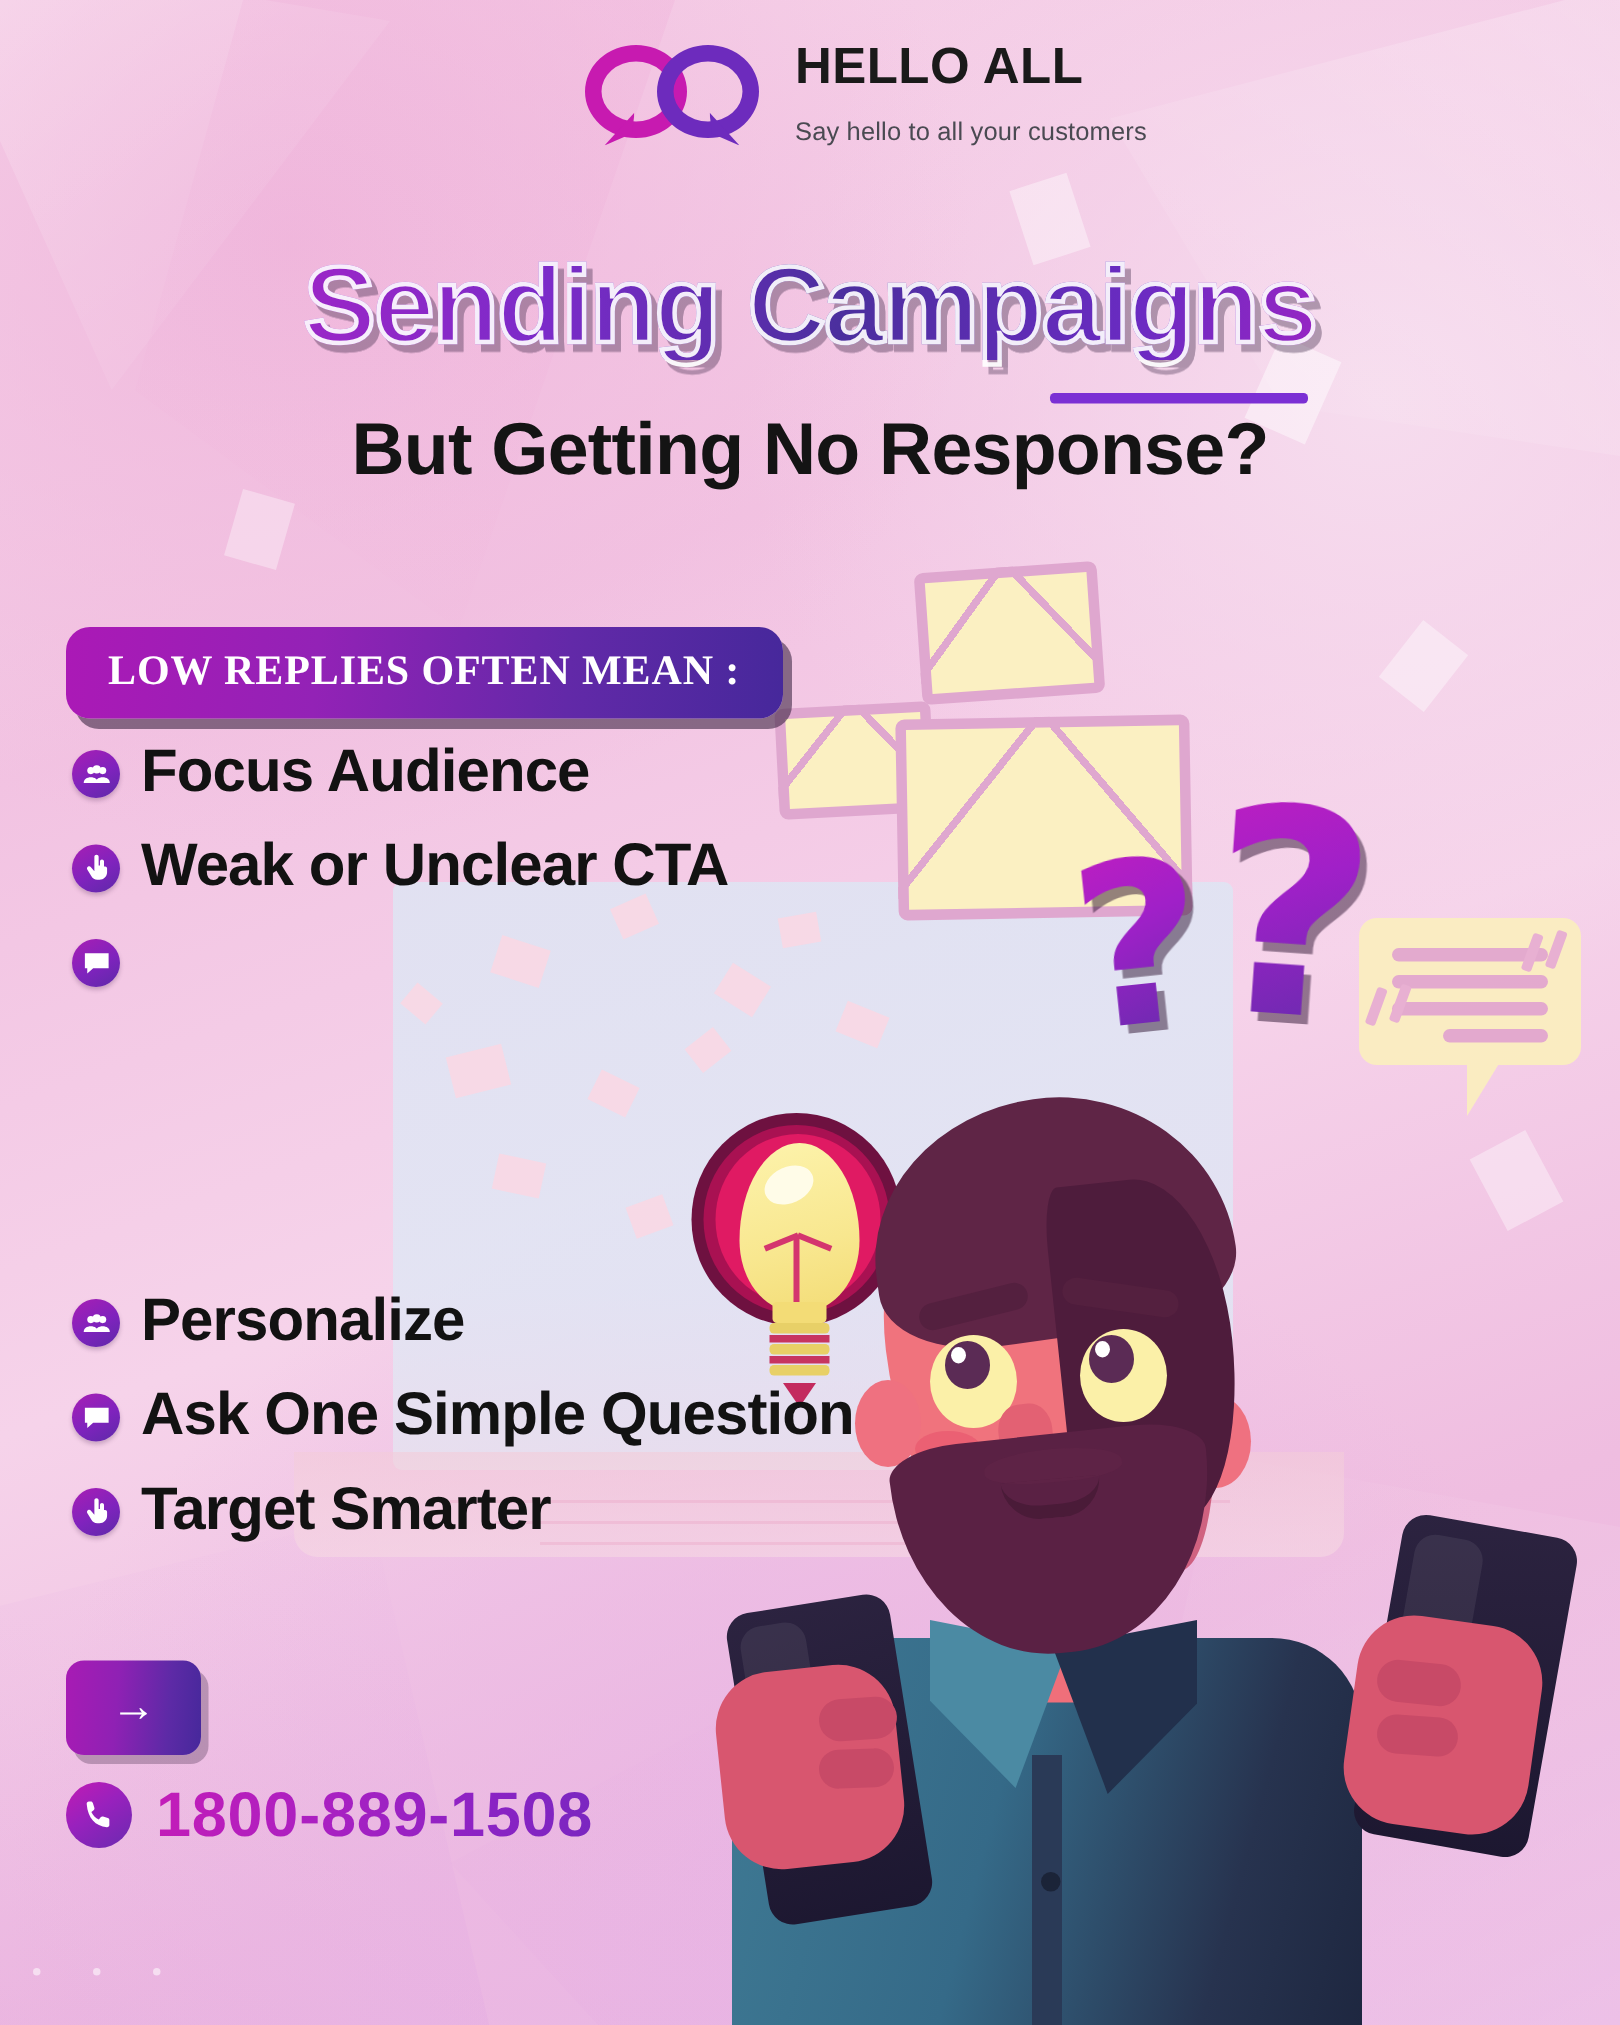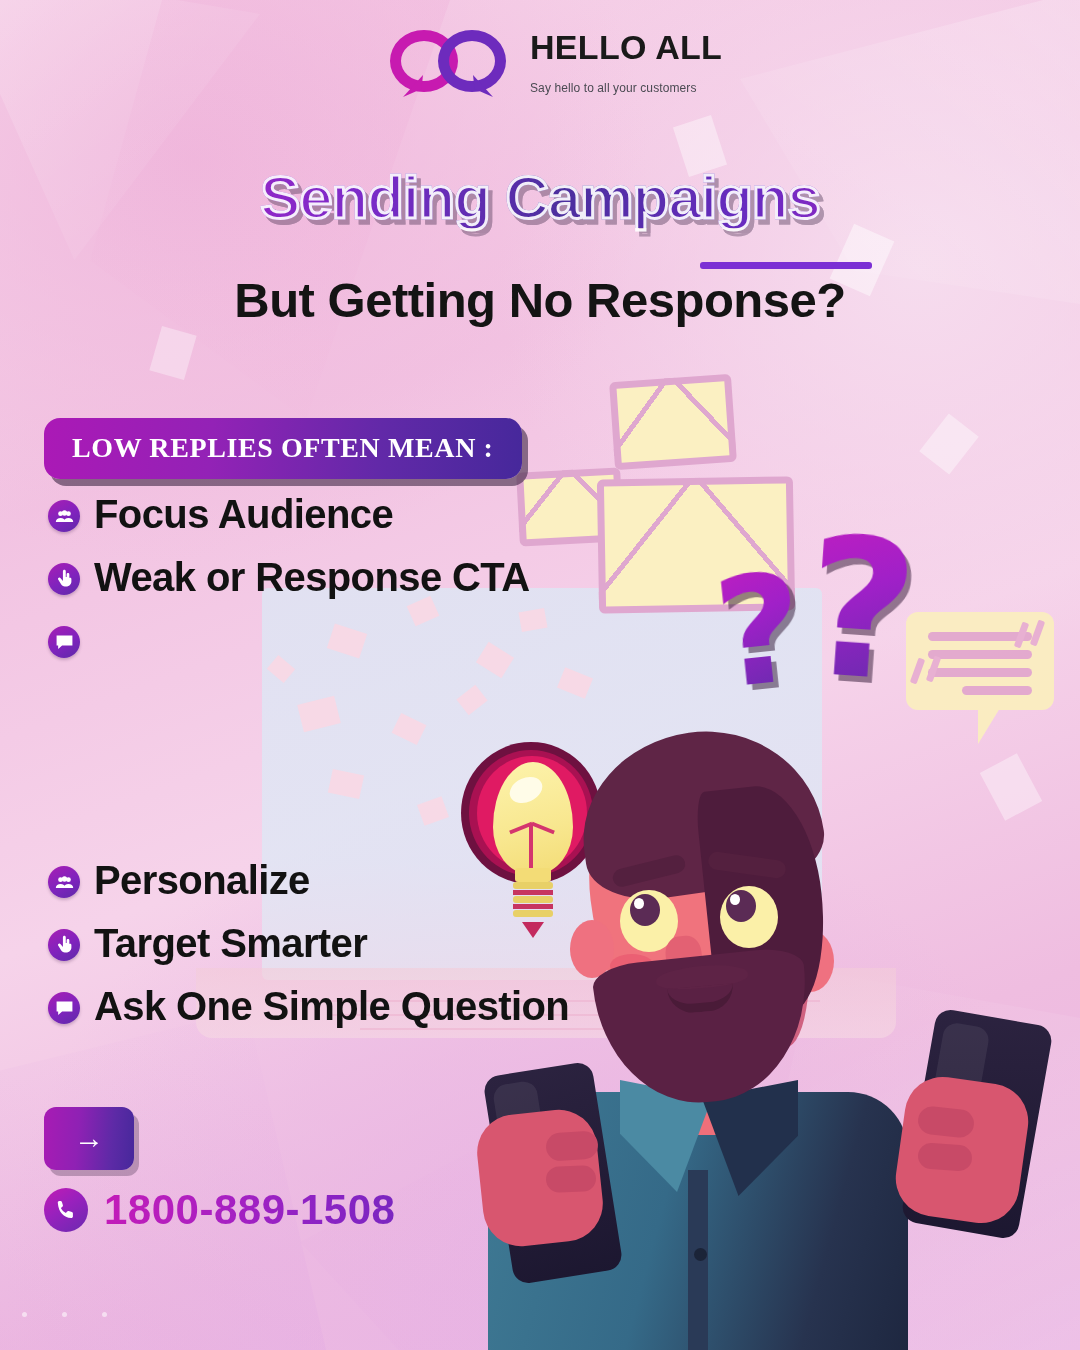--- a/index.html
+++ b/index.html
@@ -145,25 +145,25 @@
   .bub { position:absolute; width:68px; height:62px; border-radius:50%; }
   .bub-a { left:0; top:4px; border:11px solid #c71ab0;
     background:transparent; }
   .bub-a::after { content:""; position:absolute; left:2px; bottom:-16px; width:20px; height:22px;
     background:#c71ab0; clip-path:polygon(100% 0,0 100%,92% 64%); }
   .bub-b { left:48px; top:4px; border:11px solid #6d2bbd; background:transparent; }
   .bub-b::after { content:""; position:absolute; right:2px; bottom:-16px; width:20px; height:22px;
     background:#6d2bbd; clip-path:polygon(0 0,100% 100%,8% 64%); }
   .logo-text { display:flex; flex-direction:column; }
   .logo-name { font-size:34px; font-weight:700; letter-spacing:.3px; color:#1a1a1a; line-height:1; }
-  .logo-tag { font-size:12px; color:#4a4a52; margin-top:17px; letter-spacing:.1px; }
+  .logo-tag { font-size:17px; color:#4a4a52; margin-top:17px; letter-spacing:.1px; }
 
   .headline {
     position:absolute; left:0; right:0; top:168px; text-align:center;
-    font-size:60px; font-weight:800; letter-spacing:-1px; line-height:1;
+    font-size:72px; font-weight:800; letter-spacing:-1px; line-height:1;
     background:linear-gradient(95deg,#b726c2 0%,#a524c6 14%,#7b2bc9 34%,#4b2f9e 52%,#6a2bc2 70%,#a823c4 86%,#b726c2 100%);
     -webkit-background-clip:text; background-clip:text; color:transparent;
     -webkit-text-stroke:3px rgba(255,255,255,.92);
     paint-order:stroke fill;
     filter:drop-shadow(4px 5px 0 rgba(60,40,70,.38));
   }
   .hl-underline { position:absolute; left:700px; top:262px; width:172px; height:7px;
     background:#7b2fd4; border-radius:3px; }
   .subhead { position:absolute; left:0; right:0; top:272px; text-align:center;
     font-size:49px; font-weight:800; color:#141414; letter-spacing:-.5px; }
@@ -363,21 +363,21 @@
           </svg>
       </span>
       <span class="li-text">Focus Audience</span>
     </div>
     <div class="li">
       <span class="li-icon">
         <svg viewBox="0 0 24 24">
             <path d="M10 2.8c0-1 .8-1.8 1.8-1.8s1.8.8 1.8 1.8v7.4h1.1V6.6c0-.9.8-1.6 1.7-1.6s1.7.7 1.7 1.6v4.3h1c.9 0 1.6.7 1.6 1.6v3.2c0 3.5-2.9 6.3-6.4 6.3h-1.9c-2.1 0-3.9-1.1-4.9-2.9L4 13.4c-.5-.9-.1-2 .8-2.4.8-.4 1.8-.1 2.3.6L10 15z"></path>
           </svg>
       </span>
-      <span class="li-text">Weak or Response CTA</span>
+      <span class="li-text">Weak or Unclear CTA</span>
     </div>
     <div class="li">
       <span class="li-icon">
         <svg viewBox="0 0 24 24">
             <path d="M2 4.5h20v12.5H9l-5 4.5v-4.5H2z"></path>
           </svg>
       </span>
     </div>
   </div>
 
@@ -391,32 +391,32 @@
             <circle cx="12" cy="7.5" r="3.4"></circle>
             <path d="M1 19c0-3.3 2.7-5 6-5s6 1.7 6 5z"></path>
             <path d="M11 19c0-3.3 2.7-5 6-5s6 1.7 6 5z"></path>
           </svg>
       </span>
       <span class="li-text">Personalize</span>
     </div>
     <div class="li">
       <span class="li-icon">
         <svg viewBox="0 0 24 24">
+            <path d="M2 4.5h20v12.5H9l-5 4.5v-4.5H2z"></path>
+          </svg>
+      </span>
+      <span class="li-text">Ask One Simple Question</span>
+    </div>
+    <div class="li">
+      <span class="li-icon">
+        <svg viewBox="0 0 24 24">
             <path d="M10 2.8c0-1 .8-1.8 1.8-1.8s1.8.8 1.8 1.8v7.4h1.1V6.6c0-.9.8-1.6 1.7-1.6s1.7.7 1.7 1.6v4.3h1c.9 0 1.6.7 1.6 1.6v3.2c0 3.5-2.9 6.3-6.4 6.3h-1.9c-2.1 0-3.9-1.1-4.9-2.9L4 13.4c-.5-.9-.1-2 .8-2.4.8-.4 1.8-.1 2.3.6L10 15z"></path>
           </svg>
       </span>
       <span class="li-text">Target Smarter</span>
-    </div>
-    <div class="li">
-      <span class="li-icon">
-        <svg viewBox="0 0 24 24">
-            <path d="M2 4.5h20v12.5H9l-5 4.5v-4.5H2z"></path>
-          </svg>
-      </span>
-      <span class="li-text">Ask One Simple Question</span>
     </div>
   </div>
 
   <div class="cta">
     <span class="cta-arrow">→</span>
   </div>
 
   <div class="phonerow">
     <span class="phone-icon">
       <svg viewBox="0 0 24 24">

